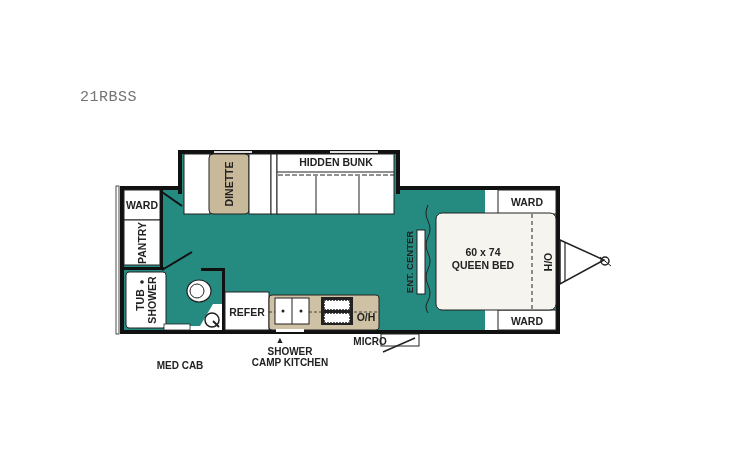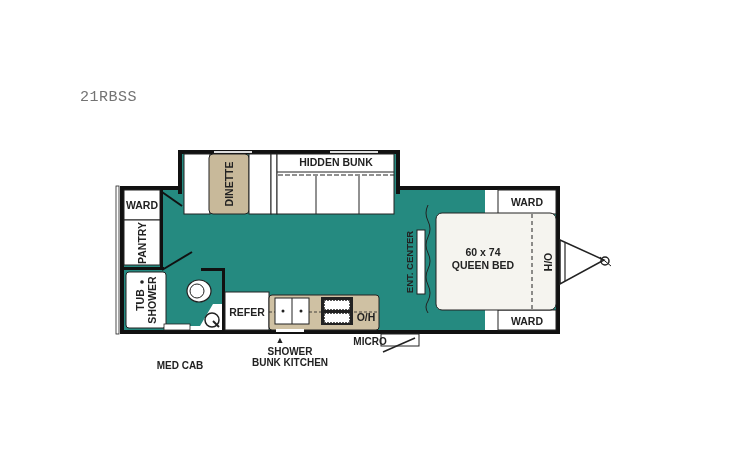--- a/index.html
+++ b/index.html
@@ -105,14 +105,14 @@
   <text class="lbl" x="483" y="256" text-anchor="middle">60 x 74</text>
   <text class="lbl" x="483" y="269" text-anchor="middle">QUEEN BED</text>
   <text class="lbl" transform="translate(544,262) rotate(90)" text-anchor="middle">O/H</text>
   <text class="lbl" x="527" y="206" text-anchor="middle">WARD</text>
   <text class="lbl" x="527" y="325" text-anchor="middle">WARD</text>
 </svg>
 
 <div class="ext-label" style="left:150px; top:336px; width:60px;margin-top:24px;">MED CAB</div>
 <div class="ext-label" style="left:270px; top:334px; width:20px; font-size:9px;">▲</div>
 <div class="ext-label" style="left:250px; top:346px; width:80px;">SHOWER</div>
-<div class="ext-label" style="left:250px; top:357px; width:80px;">BUNK KITCHEN</div>
+<div class="ext-label" style="left:250px; top:357px; width:80px;">CAMP KITCHEN</div>
 <div class="ext-label" style="left:318px; top:336px; width:40px;margin-left:32px;">MICRO</div>
 
 </body></html>

